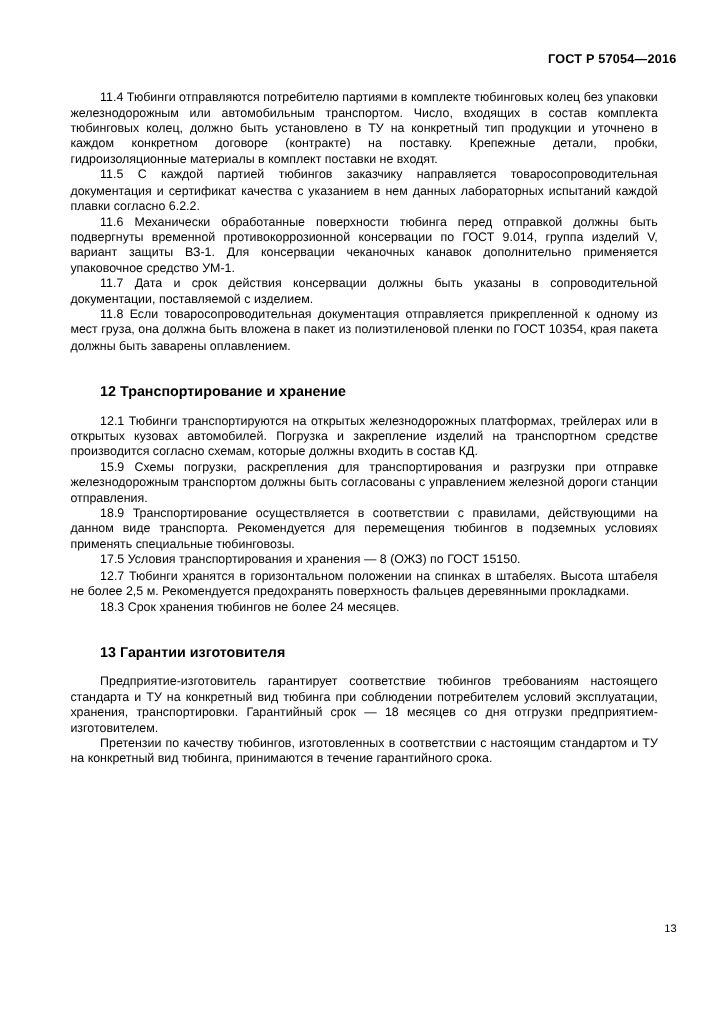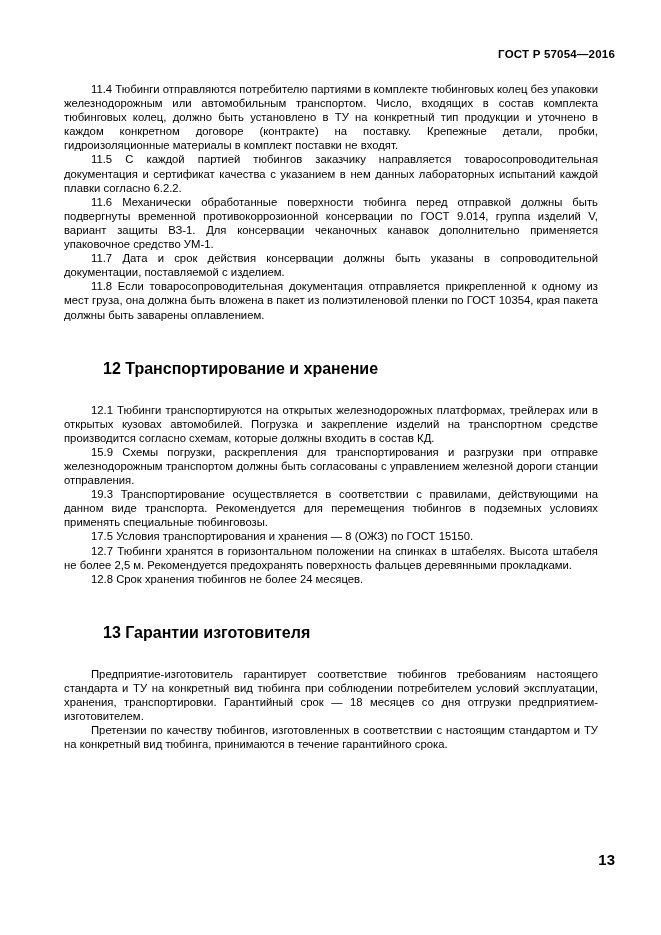--- a/index.html
+++ b/index.html
@@ -40,37 +40,37 @@
   p.para {
     margin: 0;
     font-size: 11.3px;
     line-height: 14.1px;
     text-align: justify;
     text-justify: inter-word;
     text-indent: 27px;
     hyphens: manual;
   }
   h2.section {
-    margin: 12px;
-    font-size: 16px;
+    margin: 0;
+    font-size: 13px;
     font-weight: bold;
     text-indent: 27px;
   }
   .sp-before-sec {
     height: 26px;
   }
   .sp-after-sec {
     height: 13px;
   }
   .page-number {
     position: absolute;
-    bottom: 44px;
+    bottom: 62px;
     right: 46px;
-    font-size: 15px;
-    font-weight: bold;
+    font-size: 10px;
+    font-weight: normal;
   }
 </style>
 </head>
 <body>
 
 <div class="page">
 
   <div class="header">ГОСТ Р 57054—2016</div>
 
   <div class="content">
@@ -80,24 +80,24 @@
     <p class="para">11.6 Механически обработанные поверхности тюбинга перед отправкой должны быть подвергну­ты временной противокоррозионной консервации по ГОСТ 9.014, группа изделий V, вариант защиты ВЗ-1. Для консервации чеканочных канавок дополнительно применяется упаковочное средство УМ-1.</p>
     <p class="para">11.7 Дата и срок действия консервации должны быть указаны в сопроводительной документации, поставляемой с изделием.</p>
     <p class="para">11.8 Если товаросопроводительная документация отправляется прикрепленной к одному из мест груза, она должна быть вложена в пакет из полиэтиленовой пленки по ГОСТ 10354, края пакета должны быть заварены оплавлением.</p>
 
     <div class="sp-before-sec"></div>
     <h2 class="section">12 Транспортирование и хранение</h2>
     <div class="sp-after-sec"></div>
 
     <p class="para">12.1 Тюбинги транспортируются на открытых железнодорожных платформах, трейлерах или в от­крытых кузовах автомобилей. Погрузка и закрепление изделий на транспортном средстве производится согласно схемам, которые должны входить в состав КД.</p>
     <p class="para">15.9 Схемы погрузки, раскрепления для транспортирования и разгрузки при отправке железнодо­рожным транспортом должны быть согласованы с управлением железной дороги станции отправления.</p>
-    <p class="para">19.3 Транспортирование осуществляется в соответствии с правилами, действующими на данном виде транспорта. Рекомендуется для перемещения тюбингов в подземных условиях применять специ­альные тюбинговозы.</p>
+    <p class="para">18.9 Транспортирование осуществляется в соответствии с правилами, действующими на данном виде транспорта. Рекомендуется для перемещения тюбингов в подземных условиях применять специ­альные тюбинговозы.</p>
     <p class="para">17.5 Условия транспортирования и хранения — 8 (ОЖЗ) по ГОСТ 15150.</p>
     <p class="para">12.7 Тюбинги хранятся в горизонтальном положении на спинках в штабелях. Высота штабеля не более 2,5 м. Рекомендуется предохранять поверхность фальцев деревянными прокладками.</p>
-    <p class="para">12.8 Срок хранения тюбингов не более 24 месяцев.</p>
+    <p class="para">18.3 Срок хранения тюбингов не более 24 месяцев.</p>
 
     <div class="sp-before-sec"></div>
     <h2 class="section">13 Гарантии изготовителя</h2>
     <div class="sp-after-sec"></div>
 
     <p class="para">Предприятие-изготовитель гарантирует соответствие тюбингов требованиям настоящего стандар­та и ТУ на конкретный вид тюбинга при соблюдении потребителем условий эксплуатации, хранения, транспортировки. Гарантийный срок — 18 месяцев со дня отгрузки предприятием-изготовителем.</p>
     <p class="para">Претензии по качеству тюбингов, изготовленных в соответствии с настоящим стандартом и ТУ на конкретный вид тюбинга, принимаются в течение гарантийного срока.</p>
 
   </div>
 

